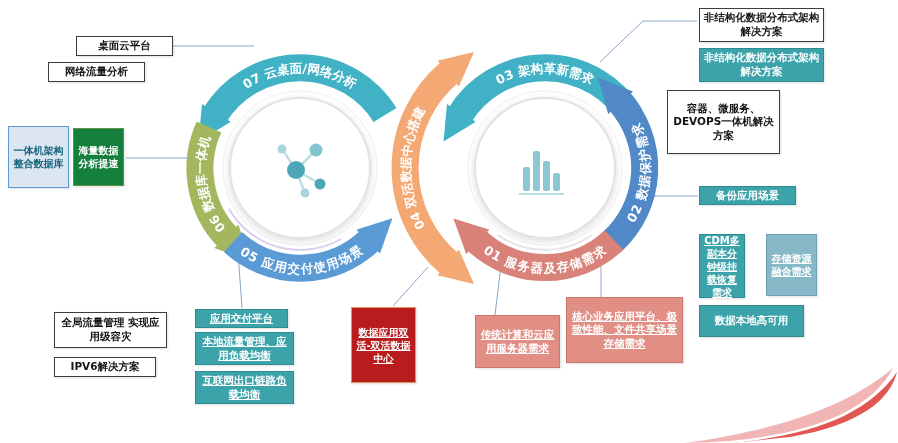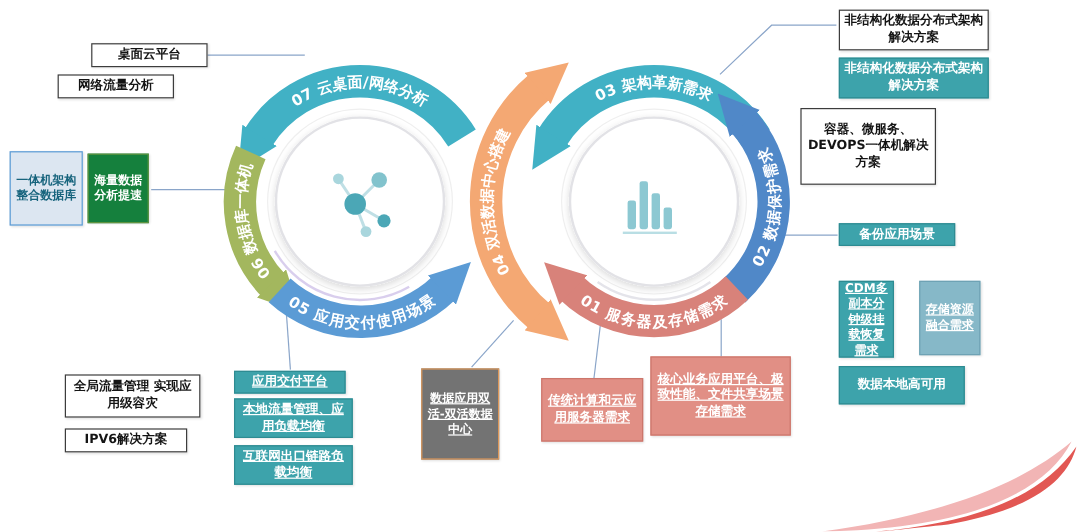--- a/index.html
+++ b/index.html
@@ -14,22 +14,22 @@
   .box {
     position:absolute; display:flex; align-items:center; justify-content:center;
     text-align:center; font-weight:bold; font-size:10.5px; line-height:1.3;
     padding:2px 3px; box-shadow:1px 1px 2px rgba(0,0,0,.12);
   }
   .box.white       { background:#ffffff; border:1px solid #3c3c3c; color:#141414; }
   .box.teal        { background:#3da3ab; border:1px solid #2e8b92; color:#ffffff; }
   .box.teal-light  { background:#86b8c8; border:1px solid #6ea2b4; color:#ffffff; }
   .box.green       { background:#15803d; border:1px solid #5f9340; color:#ffffff; }
   .box.blue-outline{ background:#dce6f1; border:1px solid #5b9bd5; color:#17647d; }
-  .box.orange      { background:#737373; border:1px solid #dd9759; color:#ffffff; }
-  .box.salmon      { background:#e18f85; border:1px solid #cc766b; color:#ffffff; }
+  .box.orange      { background:#b91c1c; border:1px solid #dd9759; color:#ffffff; }
+  .box.salmon      { background:#e18f85; border:1px solid #cc766b; color:#ffffff;margin-left:24px; }
   .box.u  { text-decoration:underline; }
   .box.sm { font-size:10px; }
 </style>
 </head>
 <body>
 
 <div class="stage">
 
   <svg class="bg" width="898" height="443" viewBox="0 0 898 443">
     <defs>

